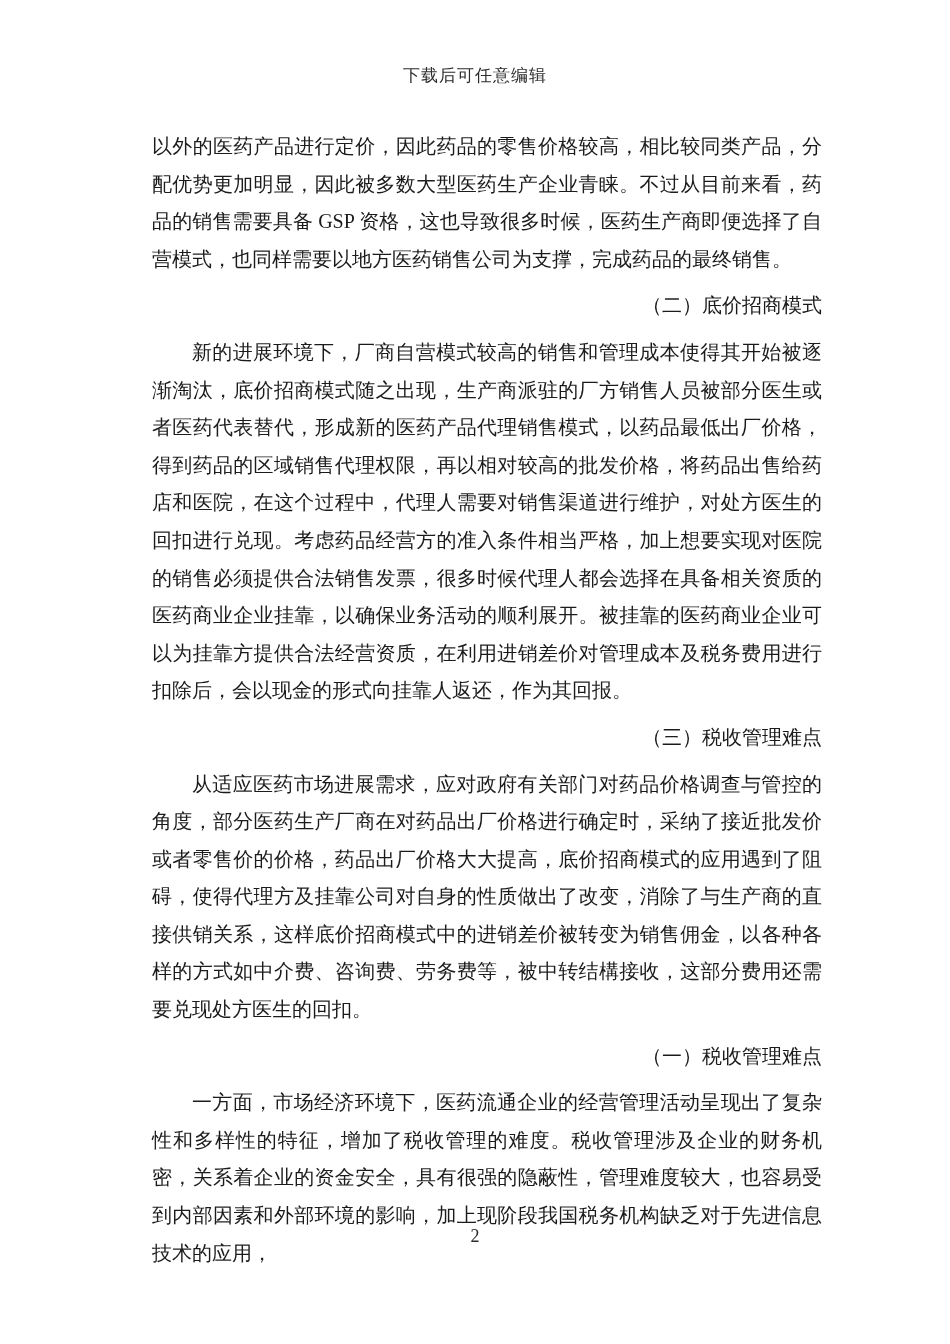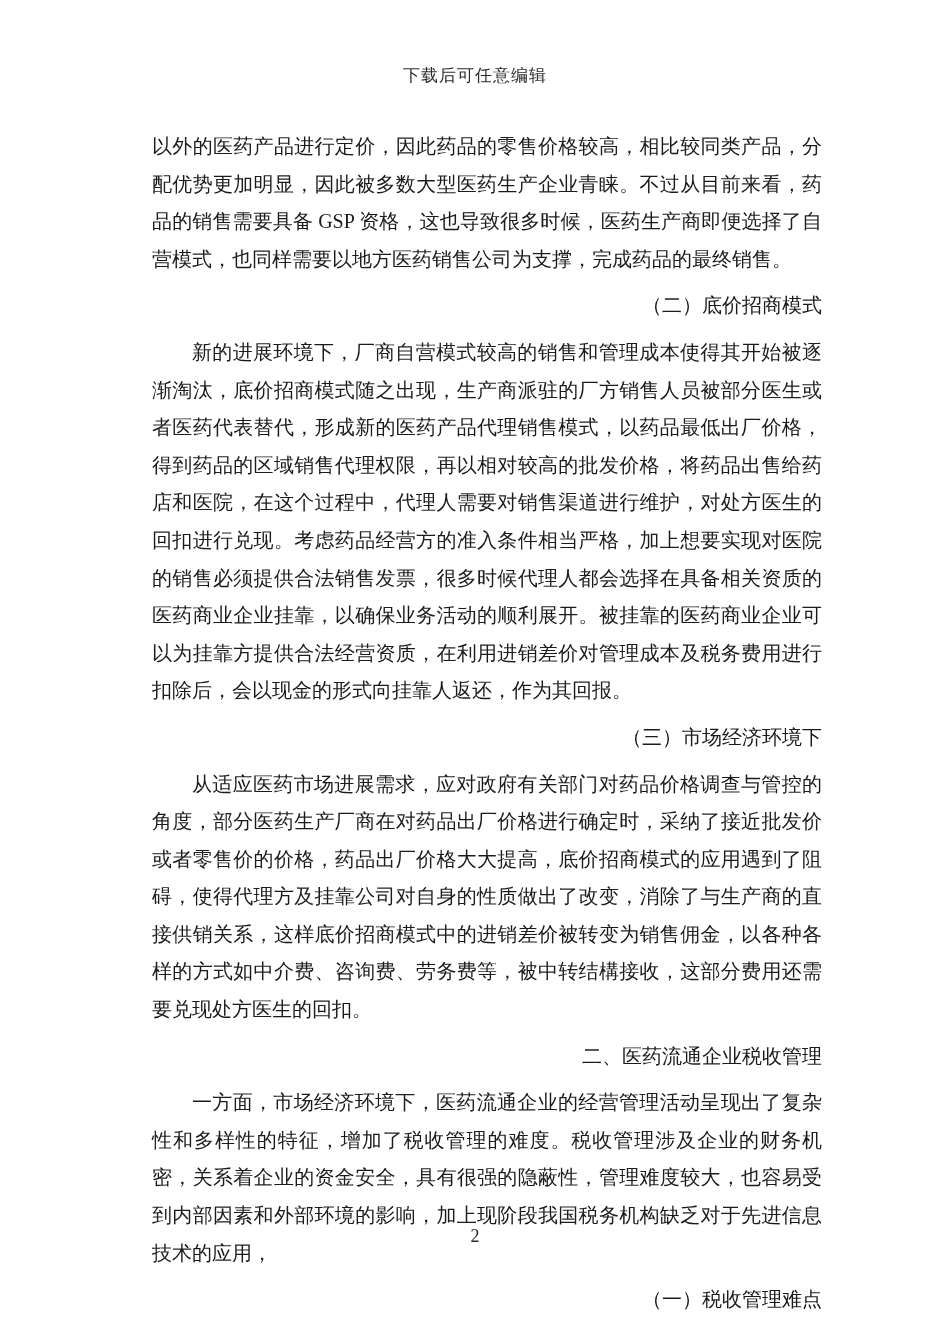--- a/index.html
+++ b/index.html
@@ -64,21 +64,20 @@
 </head>
 <body>
 
 <div class="page">
   <div class="doc-header">下载后可任意编辑</div>
 
   <div class="doc-body">
       <p class="para body-noindent">以外的医药产品进行定价，因此药品的零售价格较高，相比较同类产品，分配优势更加明显，因此被多数大型医药生产企业青睐。不过从目前来看，药品的销售需要具备 GSP 资格，这也导致很多时候，医药生产商即便选择了自营模式，也同样需要以地方医药销售公司为支撑，完成药品的最终销售。</p>
       <p class="para heading">（二）底价招商模式</p>
       <p class="para body">新的进展环境下，厂商自营模式较高的销售和管理成本使得其开始被逐渐淘汰，底价招商模式随之出现，生产商派驻的厂方销售人员被部分医生或者医药代表替代，形成新的医药产品代理销售模式，以药品最低出厂价格，得到药品的区域销售代理权限，再以相对较高的批发价格，将药品出售给药店和医院，在这个过程中，代理人需要对销售渠道进行维护，对处方医生的回扣进行兑现。考虑药品经营方的准入条件相当严格，加上想要实现对医院的销售必须提供合法销售发票，很多时候代理人都会选择在具备相关资质的医药商业企业挂靠，以确保业务活动的顺利展开。被挂靠的医药商业企业可以为挂靠方提供合法经营资质，在利用进销差价对管理成本及税务费用进行扣除后，会以现金的形式向挂靠人返还，作为其回报。</p>
-      <p class="para heading">（三）市场经济环境下</p>
+      <p class="para heading">（三）税收管理难点</p>
       <p class="para body">从适应医药市场进展需求，应对政府有关部门对药品价格调查与管控的角度，部分医药生产厂商在对药品出厂价格进行确定时，采纳了接近批发价或者零售价的价格，药品出厂价格大大提高，底价招商模式的应用遇到了阻碍，使得代理方及挂靠公司对自身的性质做出了改变，消除了与生产商的直接供销关系，这样底价招商模式中的进销差价被转变为销售佣金，以各种各样的方式如中介费、咨询费、劳务费等，被中转结構接收，这部分费用还需要兑现处方医生的回扣。</p>
-      <p class="para heading">二、医药流通企业税收管理</p>
+      <p class="para heading">（一）税收管理难点</p>
       <p class="para body">一方面，市场经济环境下，医药流通企业的经营管理活动呈现出了复杂性和多样性的特征，增加了税收管理的难度。税收管理涉及企业的财务机密，关系着企业的资金安全，具有很强的隐蔽性，管理难度较大，也容易受到内部因素和外部环境的影响，加上现阶段我国税务机构缺乏对于先进信息技术的应用，</p>
-      <p class="para heading">（一）税收管理难点</p>
     </div>
 
   <div class="page-number">2</div>
 </div>
 
 </body></html>

